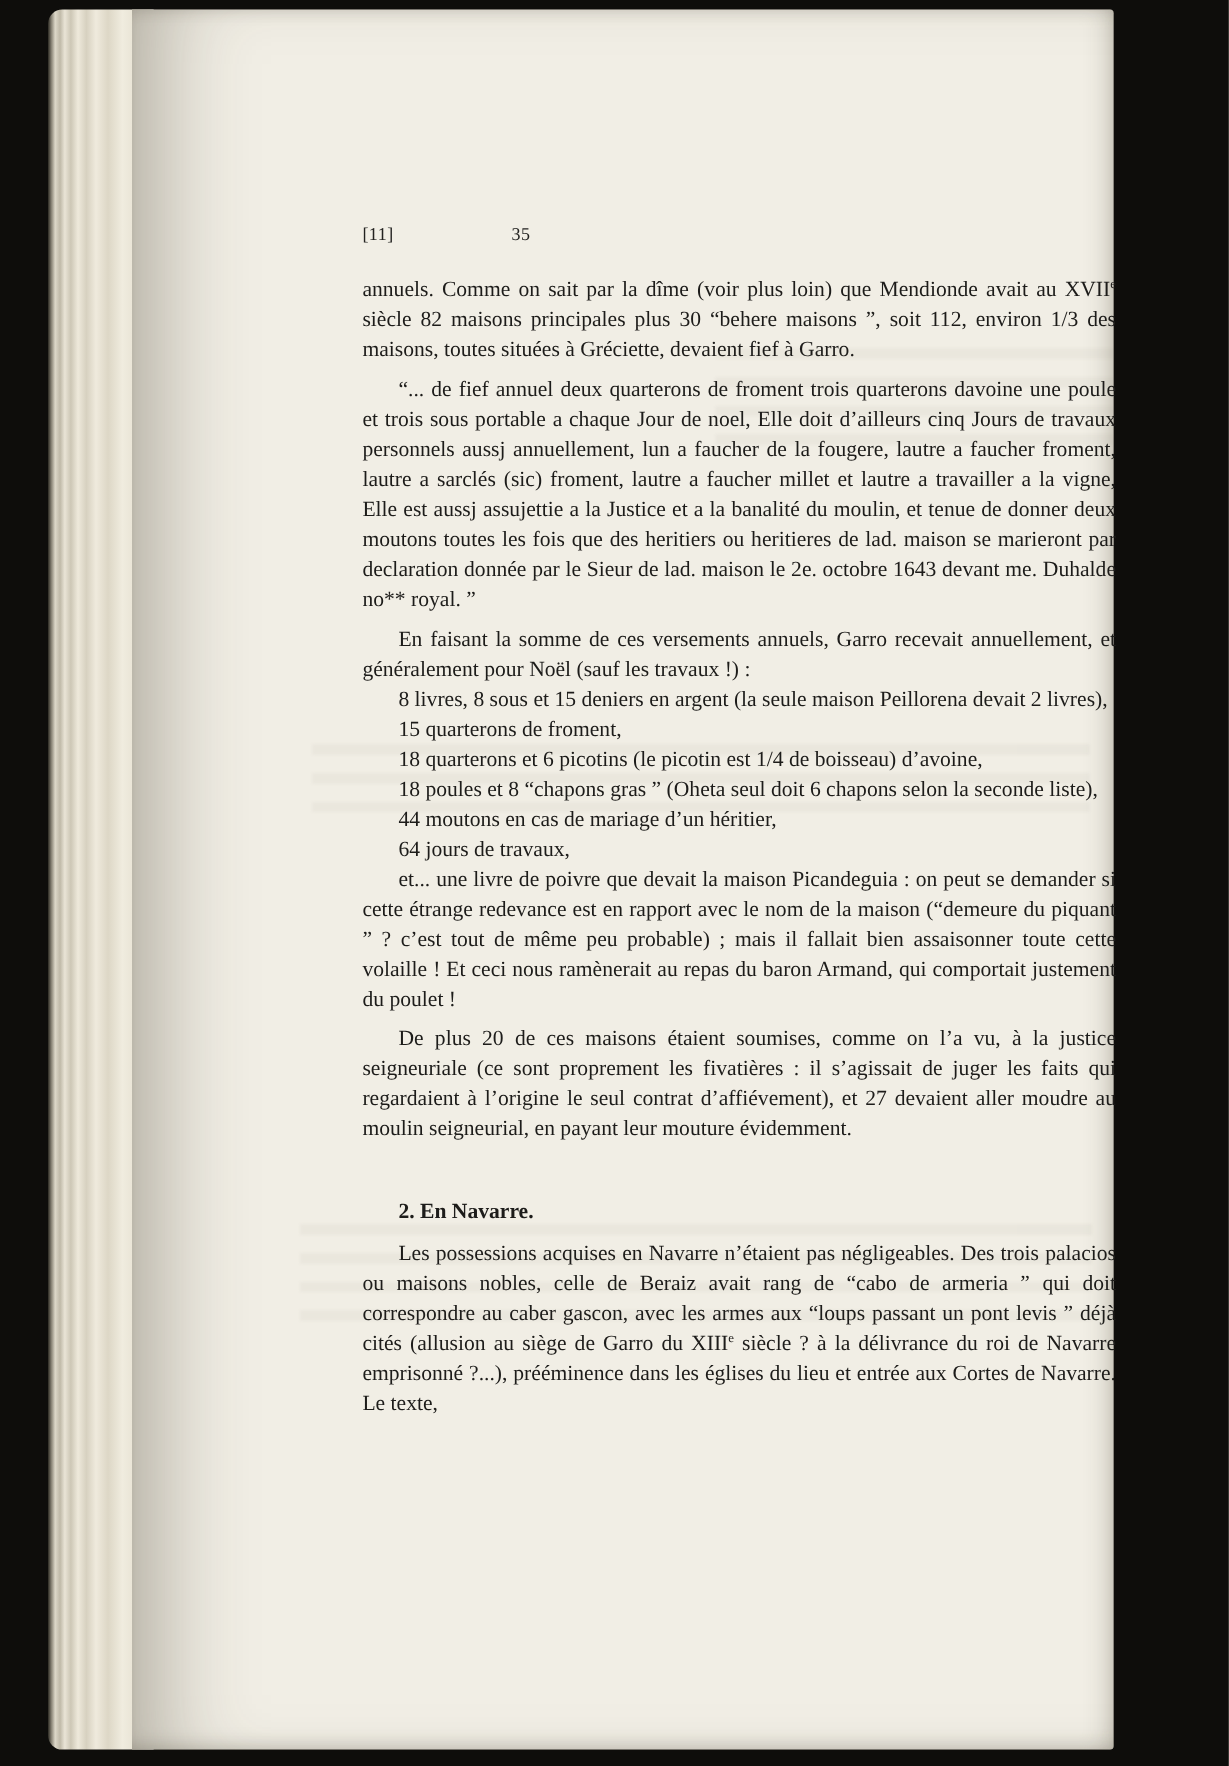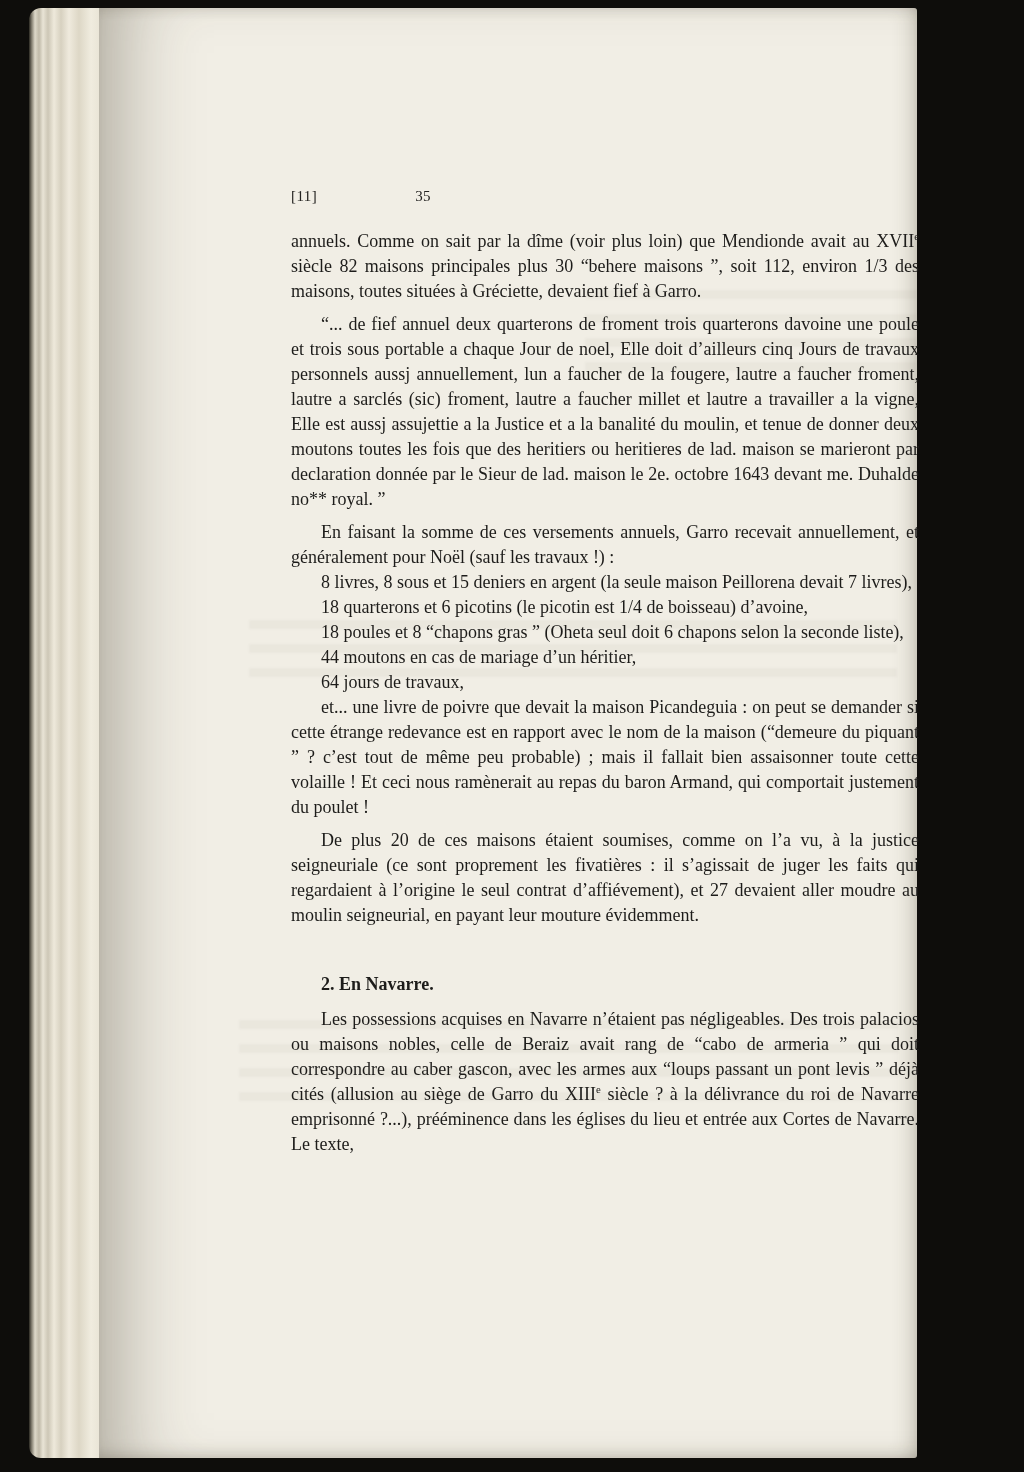--- a/index.html
+++ b/index.html
@@ -11,21 +11,21 @@
     height: 1472px;
     position: relative;
     background: #0e0d0b;
     overflow: hidden;
     font-family: "Liberation Serif", "DejaVu Serif", serif;
   }
 
   
   .book {
     position: absolute;
-    left: 29px;
+    left: 40px;
     top: 8px;
     width: 888px;
     height: 1450px;
   }
   .page-edge-stack {
     position: absolute;
     left: 0;
     top: 0;
     bottom: 0;
     width: 88px;
@@ -116,21 +116,22 @@
 
     <div class="text-block">
       <div class="page-header">
         <span class="hdr-left">[11]</span>
         <span class="hdr-right">35</span>
       </div>
       <div>
           <p class="para"><span>annuels. Comme on sait par la </span><span class="it">dîme</span><span> (voir plus loin) que Mendionde avait au XVII</span><sup>e</sup><span> siècle 82 maisons principales plus 30 </span><span class="it">“behere maisons ”,</span><span> soit 112, environ 1/3 des maisons, toutes situées à Gréciette, devaient fief à Garro.</span></p>
           <p class="para indent gap"><span class="it">“... de fief annuel deux quarterons de froment trois quarterons davoine une poule et trois sous portable a chaque Jour de noel, Elle doit d’ailleurs cinq Jours de travaux personnels aussj annuellement, lun a faucher de la fougere, lautre a faucher froment, lautre a sarclés </span><span>(sic)</span><span class="it"> froment, lautre a faucher millet et lautre a travailler a la vigne, Elle est aussj assujettie a la Justice et a la banalité du moulin, et tenue de donner deux moutons toutes les fois que des heritiers ou heritieres de lad. maison se marieront par declaration donnée par le Sieur de lad. maison le 2e. octobre 1643 devant me. Duhalde no** royal. ”</span></p>
           <p class="para indent gap"><span>En faisant la somme de ces versements annuels, Garro recevait annuellement, et généralement pour Noël (sauf les travaux !) :</span></p>
-          <p class="para indent"><span>8 livres, 8 sous et 15 deniers en argent (la seule maison </span><span class="it">Peillorena</span><span> devait 7 livres),</span></p>
+          <p class="para indent"><span>8 livres, 8 sous et 15 deniers en argent (la seule maison </span><span class="it">Peillorena</span><span> devait 2 livres),</span></p>
+          <p class="para indent"><span>15 quarterons de froment,</span></p>
           <p class="para indent"><span>18 quarterons et 6 picotins (le picotin est 1/4 de boisseau) d’avoine,</span></p>
           <p class="para indent"><span>18 poules et 8 </span><span class="it">“chapons gras ”</span><span> (</span><span class="it">Oheta</span><span> seul doit 6 chapons selon la seconde liste),</span></p>
           <p class="para indent"><span>44 moutons en cas de mariage d’un héritier,</span></p>
           <p class="para indent"><span>64 jours de travaux,</span></p>
           <p class="para indent"><span>et... </span><span class="it">une livre de poivre</span><span> que devait la maison </span><span class="it">Picandeguia :</span><span> on peut se demander si cette étrange redevance est en rapport avec le nom de la maison (</span><span class="it">“demeure du piquant ” ?</span><span> c’est tout de même peu probable) ; mais il fallait bien assaisonner toute cette volaille ! Et ceci nous ramènerait au repas du baron Armand, qui comportait justement du poulet !</span></p>
           <p class="para indent gap"><span>De plus 20 de ces maisons étaient soumises, comme on l’a vu, à la justice seigneuriale (ce sont proprement les fivatières : il s’agissait de juger les faits qui regardaient à l’origine le seul contrat d’affiévement), et 27 devaient aller moudre au moulin seigneurial, en payant leur mouture évidemment.</span></p>
           <p class="para indent gap-large"><span class="bd">2. En Navarre.</span></p>
           <p class="para indent"><span>Les possessions acquises en Navarre n’étaient pas négligeables. Des trois </span><span class="it">palacios</span><span> ou maisons nobles, celle de Beraiz avait rang de </span><span class="it">“cabo de armeria ”</span><span> qui doit correspondre au </span><span class="it">caber</span><span> gascon, avec les armes aux </span><span class="it">“loups passant un pont levis ”</span><span> déjà cités (allusion au siège de Garro du XIII</span><sup>e</sup><span> siècle ? à la délivrance du roi de Navarre emprisonné ?...), prééminence dans les églises du lieu et entrée aux Cortes de Navarre. Le texte,</span></p>
         </div>
     </div>

